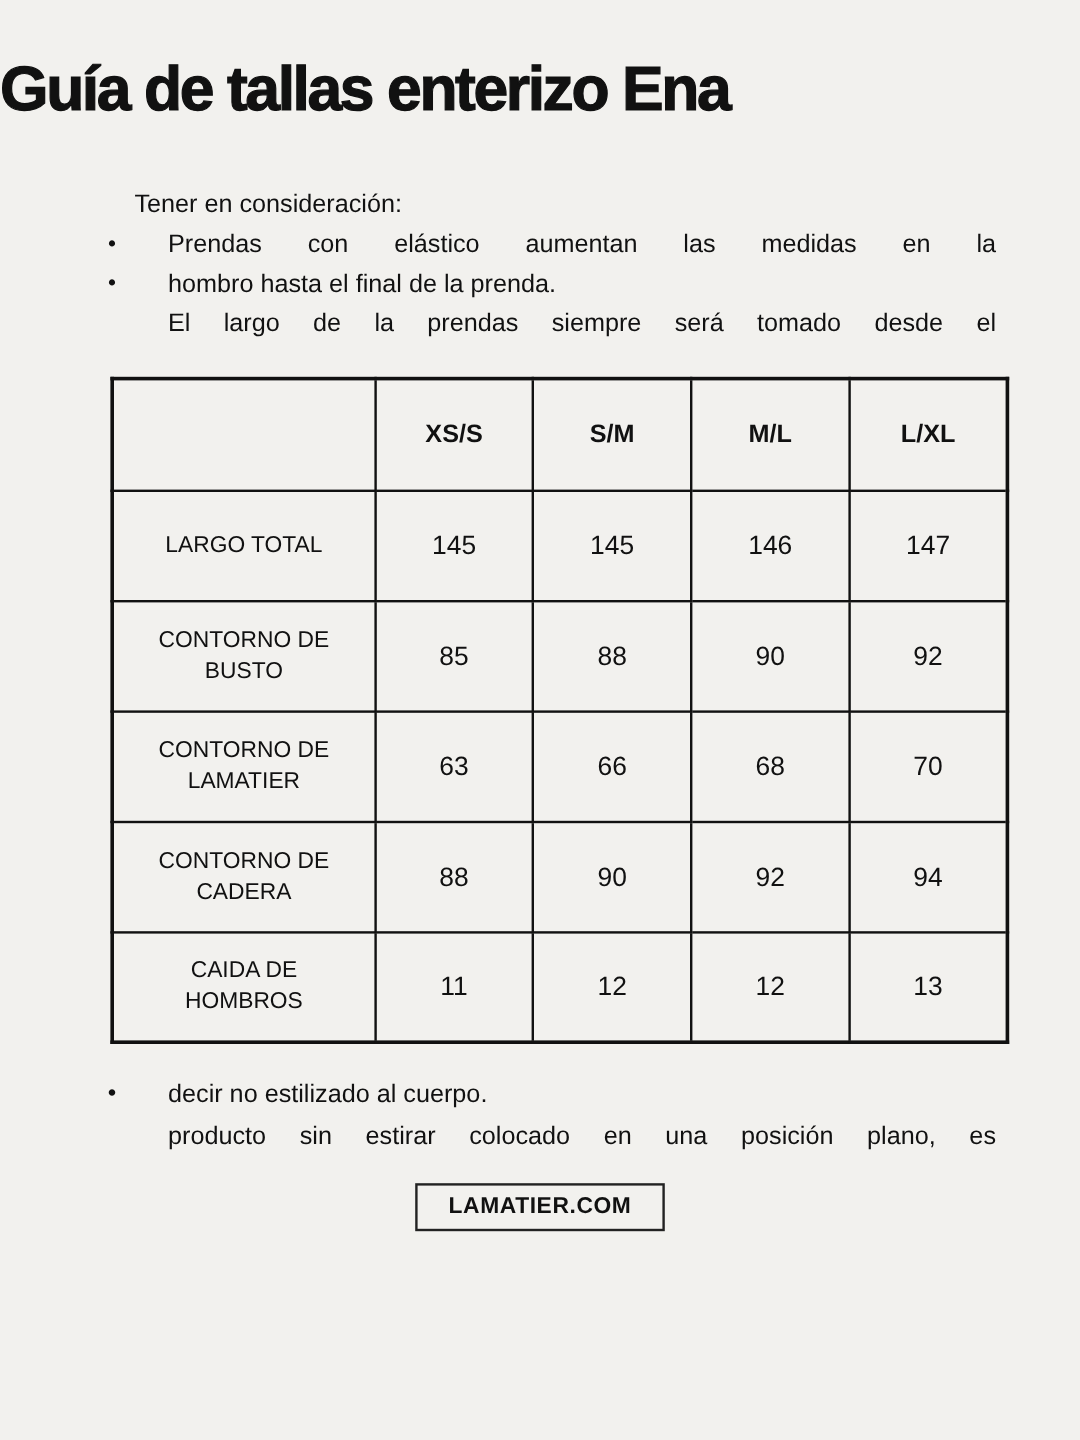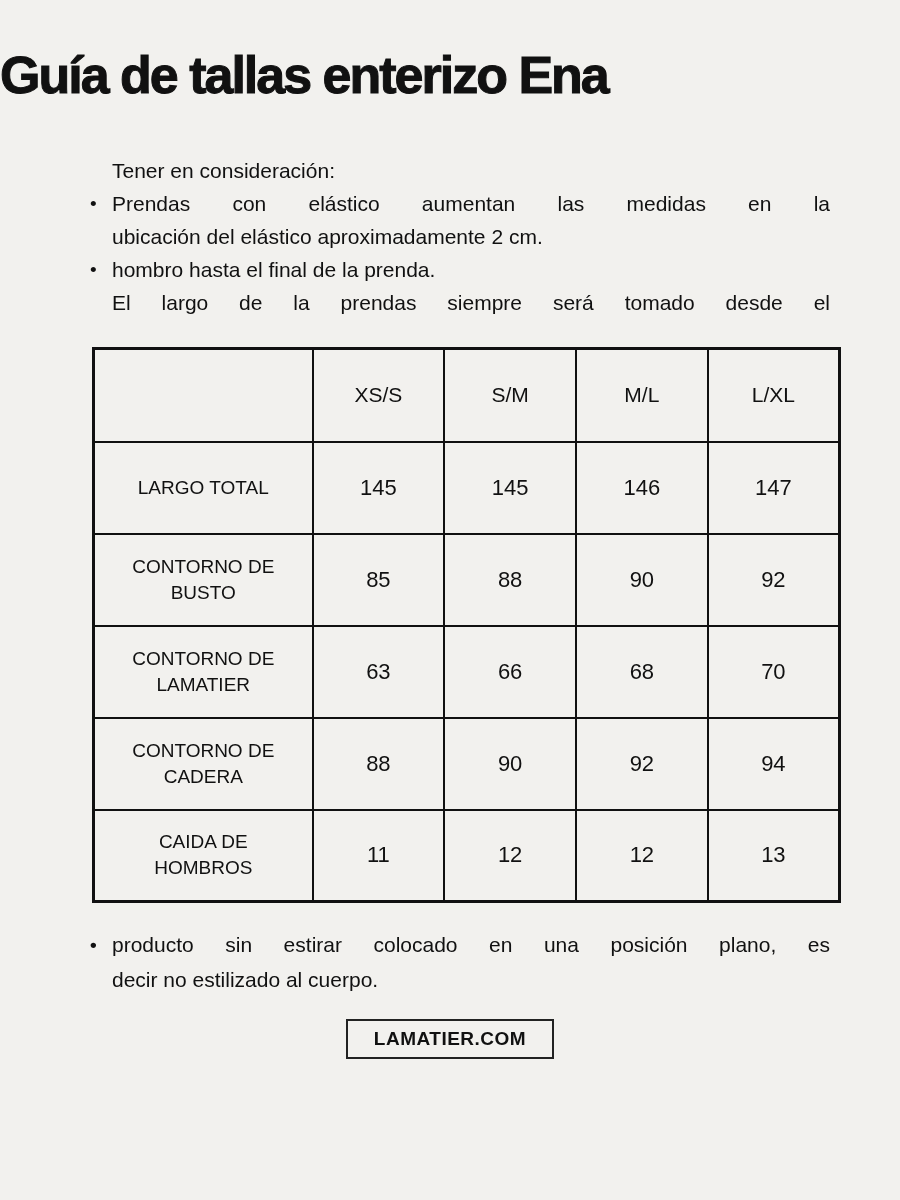--- a/index.html
+++ b/index.html
@@ -29,20 +29,21 @@
   .bullet-row { display: flex; }
   .bullet-marker {
     flex: none;
     width: 22px;
     font-size: 19px;
   }
   .bullet-text { flex: 1; }
   .jline {
     text-align: justify;
     text-align-last: justify;
+    margin-left: 28px;
   }
   .jline.last {
     text-align: justify;
     text-align-last: left;
   }
   table.size-table {
     margin: 28px 0 0 92px;
     width: 749px;
     border-collapse: collapse;
     table-layout: fixed;
@@ -52,21 +53,21 @@
   table.size-table td, table.size-table th {
     border: 2px solid #111;
     text-align: center;
     vertical-align: middle;
     height: 92px;
     background: #f2f1ee;
   }
   table.size-table thead th {
     height: 93px;
     font-size: 21px;
-    font-weight: 400;
+    font-weight: 700;
   }
   td.row-label {
     font-size: 19px;
     font-weight: 500;
     line-height: 26px;
     padding: 0 18px;
   }
   td.cell-value {
     font-size: 22px;
     font-weight: 400;
@@ -96,21 +97,20 @@
 
 <h1 class="page-title">Guía de tallas enterizo Ena</h1>
 
 <div class="considerations">
   <div class="considerations-heading">Tener en consideración:</div>
 
   <div class="bullet-row">
     <span class="bullet-marker">•</span>
     <div class="bullet-text">
       <div class="jline">Prendas con elástico aumentan las medidas en la</div>
-      <div class="jline last">ubicación del elástico aproximadamente 2 cm.</div>
     </div>
   </div>
 
   <div class="bullet-row">
     <span class="bullet-marker">•</span>
     <div class="bullet-text">
       <div class="jline last">hombro hasta el final de la prenda.</div>
       <div class="jline">El largo de la prendas siempre será tomado desde el</div>
     </div>
   </div>
@@ -184,21 +184,21 @@
       <td class="cell-value">12</td>
       <td class="cell-value">13</td>
     </tr>
   </tbody>
 </table>
 
 <div class="note">
   <div class="bullet-row">
     <span class="bullet-marker">•</span>
     <div class="bullet-text">
+      <div class="jline last">decir no estilizado al cuerpo.</div>
       <div class="jline">producto sin estirar colocado en una posición plano, es</div>
-      <div class="jline last">decir no estilizado al cuerpo.</div>
     </div>
   </div>
 </div>
 
 <div class="brand-badge">
   <span class="brand-text">LAMATIER.COM</span>
 </div>
 
 </body></html>

